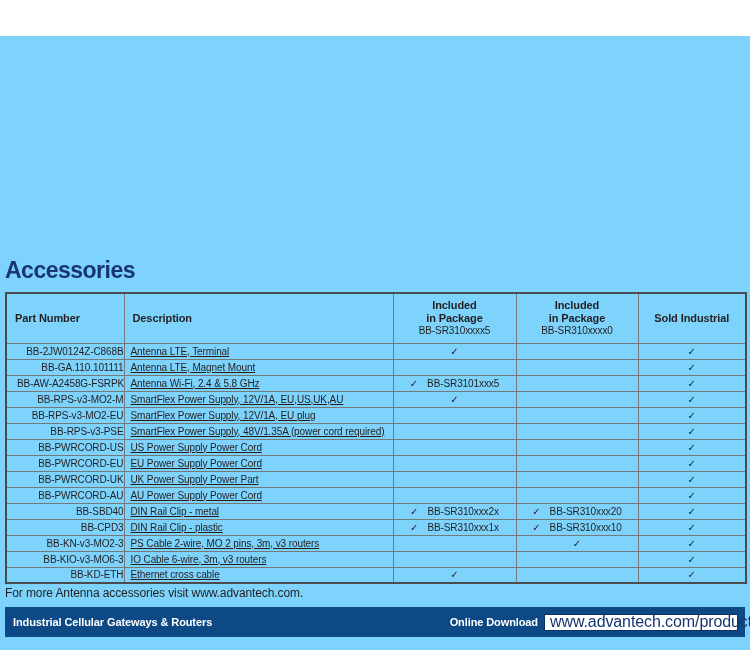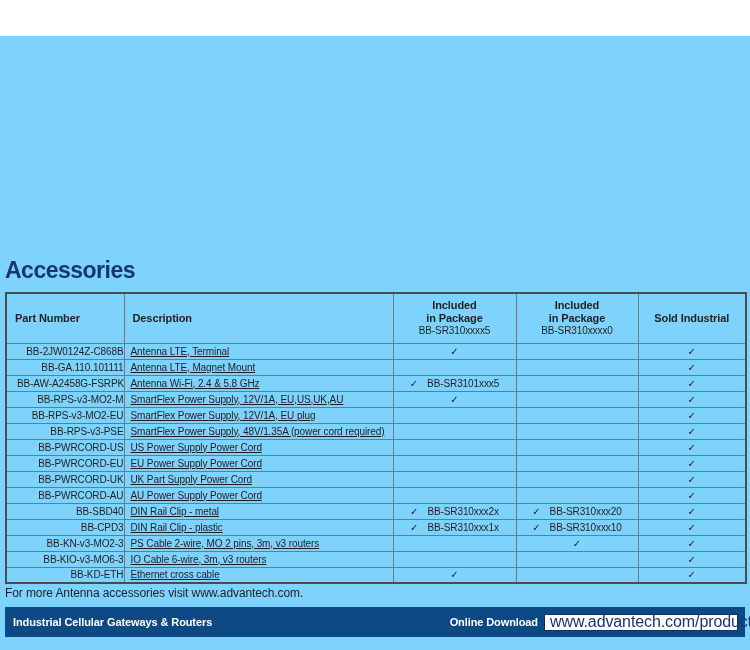--- a/index.html
+++ b/index.html
@@ -166,21 +166,21 @@
     <tr>
       <td class="c-part">BB-PWRCORD-EU</td>
       <td class="c-desc">EU Power Supply Power Cord</td>
       <td class="c-chk"></td>
       <td class="c-chk"></td>
       <td class="c-chk"><span class="check">✓</span></td>
     </tr>
 
     <tr>
       <td class="c-part">BB-PWRCORD-UK</td>
-      <td class="c-desc">UK Part Supply Power Cord</td>
+      <td class="c-desc">UK Power Supply Power Part</td>
       <td class="c-chk"></td>
       <td class="c-chk"></td>
       <td class="c-chk"><span class="check">✓</span></td>
     </tr>
 
     <tr>
       <td class="c-part">BB-PWRCORD-AU</td>
       <td class="c-desc">AU Power Supply Power Cord</td>
       <td class="c-chk"></td>
       <td class="c-chk"></td>

